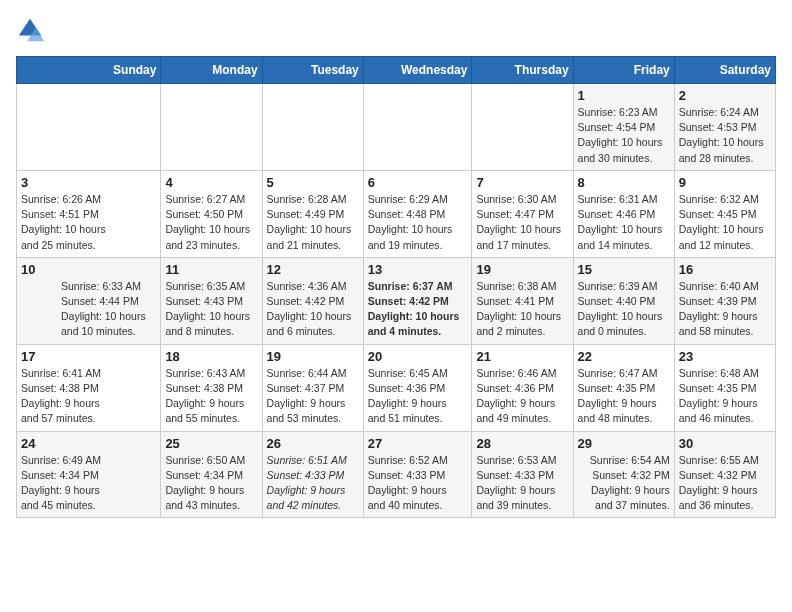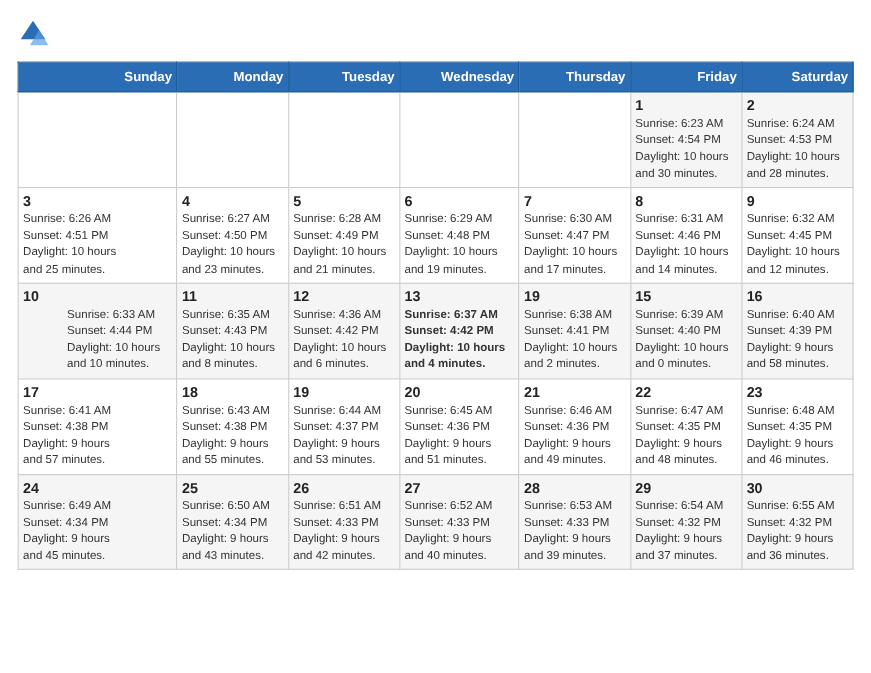--- a/index.html
+++ b/index.html
@@ -314,42 +314,42 @@
         </td>
         <td>
           <span class="day-num">25</span>
           <div class="day-info" style="white-space: pre-line;">Sunrise: 6:50 AM
 Sunset: 4:34 PM
 Daylight: 9 hours
 and 43 minutes.</div>
         </td>
         <td>
           <span class="day-num">26</span>
-          <div class="day-info" style="white-space: pre-line;">Sunrise: 6:51 AM
+          <div class="day-info" style="white-space: pre-line; font-style: italic;">Sunrise: 6:51 AM
 Sunset: 4:33 PM
 Daylight: 9 hours
 and 42 minutes.</div>
         </td>
         <td>
           <span class="day-num">27</span>
           <div class="day-info" style="white-space: pre-line;">Sunrise: 6:52 AM
 Sunset: 4:33 PM
 Daylight: 9 hours
 and 40 minutes.</div>
         </td>
         <td>
           <span class="day-num">28</span>
           <div class="day-info" style="white-space: pre-line;">Sunrise: 6:53 AM
 Sunset: 4:33 PM
 Daylight: 9 hours
 and 39 minutes.</div>
         </td>
         <td>
           <span class="day-num">29</span>
-          <div class="day-info" style="white-space: pre-line;">Sunrise: 6:54 AM
+          <div class="day-info" style="white-space: pre-line; text-align: right;">Sunrise: 6:54 AM
 Sunset: 4:32 PM
 Daylight: 9 hours
 and 37 minutes.</div>
         </td>
         <td>
           <span class="day-num">30</span>
           <div class="day-info" style="white-space: pre-line;">Sunrise: 6:55 AM
 Sunset: 4:32 PM
 Daylight: 9 hours
 and 36 minutes.</div>

